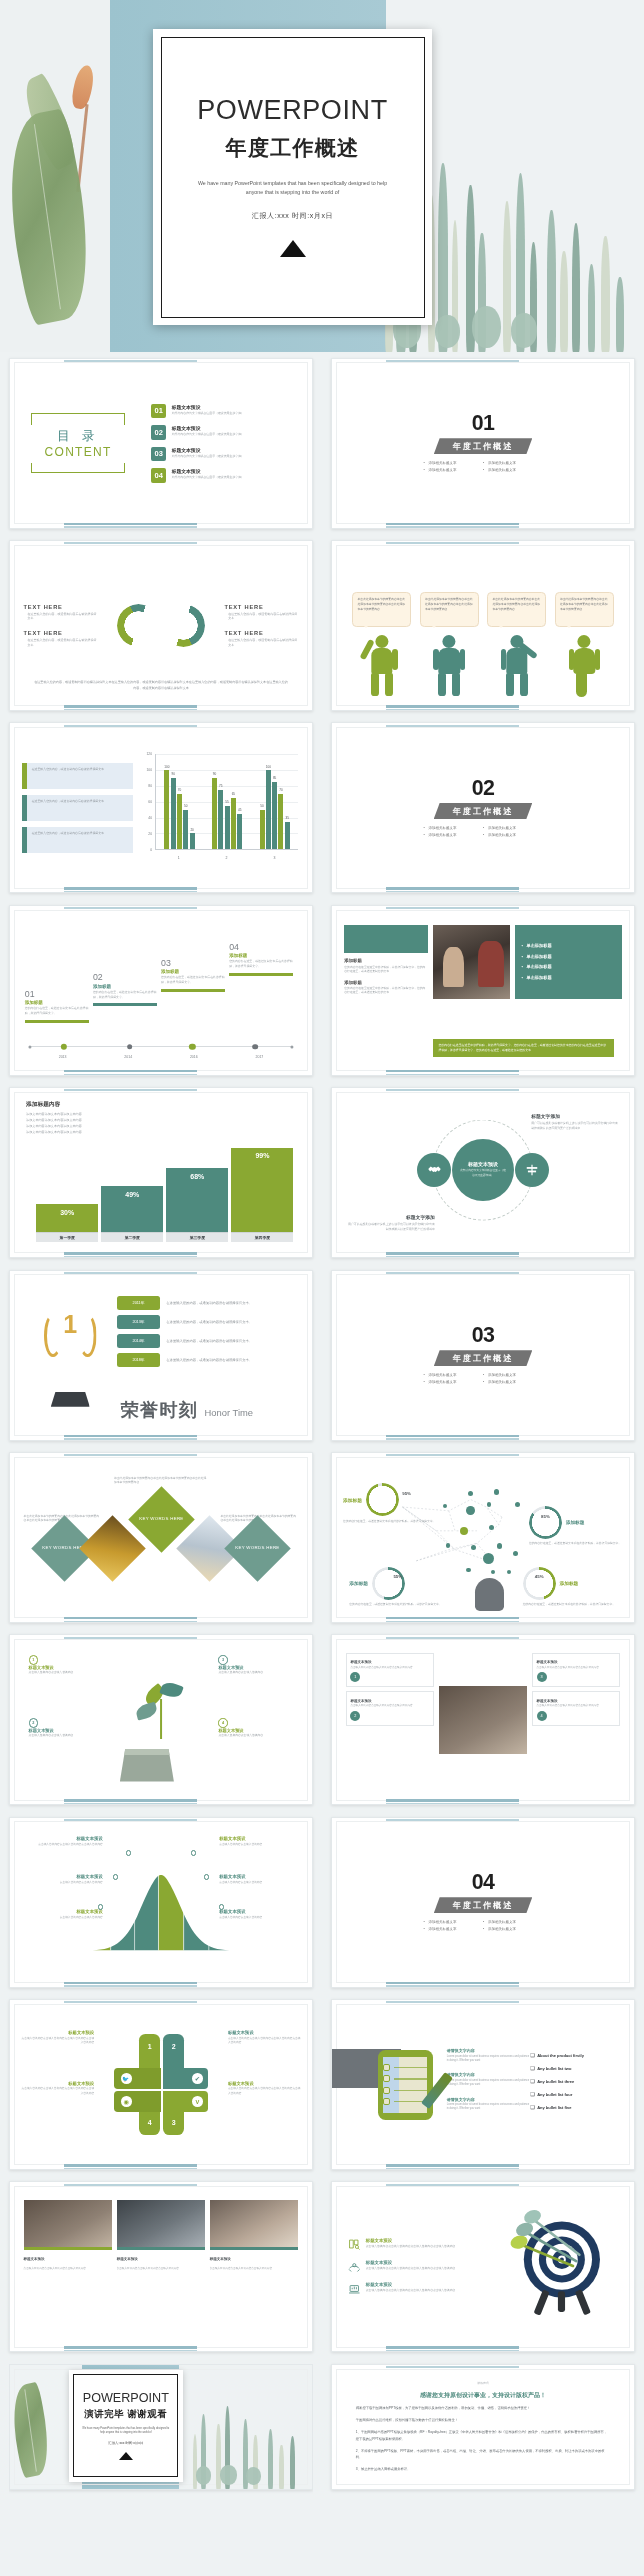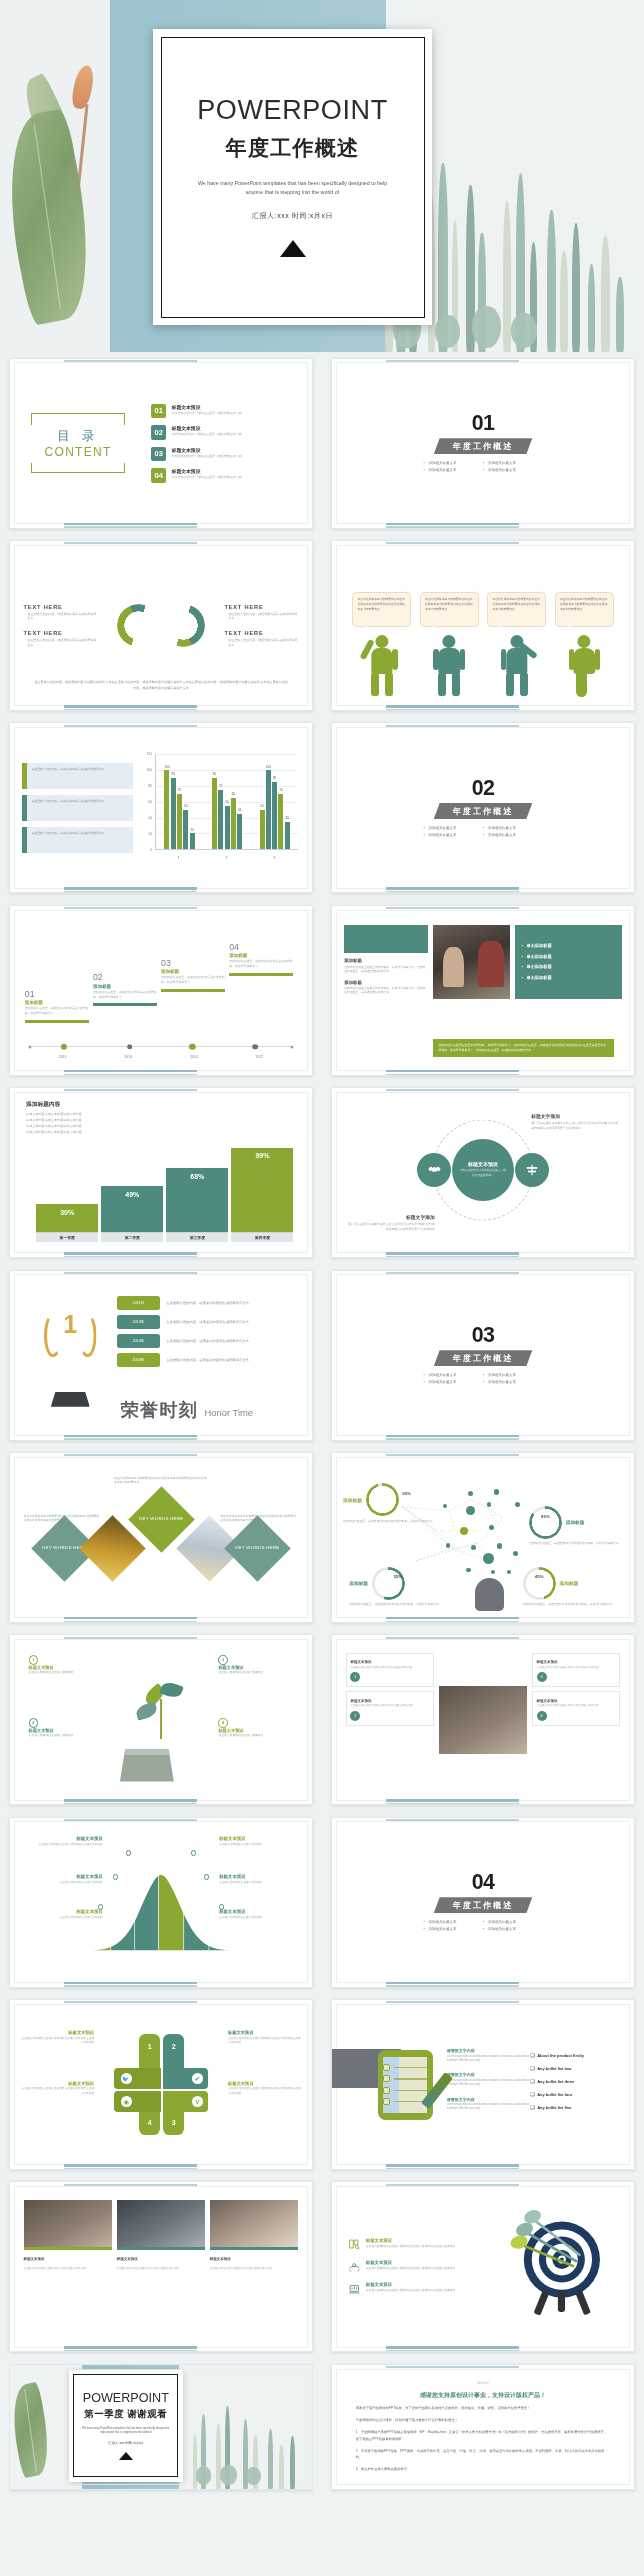--- a/index.html
+++ b/index.html
@@ -1517,21 +1517,21 @@
               <div class="cac" style="left:57px;width:5px;height:70px"></div>
               <div class="cac pale" style="left:67px;width:4.4px;height:54px"></div>
               <div class="cac-pad" style="left:60px;width:15px;height:17.6px"></div>
               <div class="cac" style="left:82px;width:5px;height:60px"></div>
               <div class="cac pale" style="left:93px;width:4.4px;height:44px"></div>
               <div class="cac deep" style="left:104px;width:5px;height:53px"></div>
             </div>
             <div class="cl-card" style="left:59px;top:5px;width:114px;height:112px">
               <div class="cl-inner">
                 <div class="cl-t">POWERPOINT</div>
-                <div class="cl-s">第一季度 谢谢观看</div>
+                <div class="cl-s">演讲完毕 谢谢观看</div>
                 <div class="cl-d">We have many PowerPoint templates that has been specifically designed to help anyone that is stepping into the world of</div>
                 <div class="cl-m">汇报人:xxx    时间:x月x日</div>
                 <div class="cl-tri"></div>
               </div>
             </div>
           </div>
         </div>
       </div>
 
       <div class="cell" style="padding-bottom:0">

